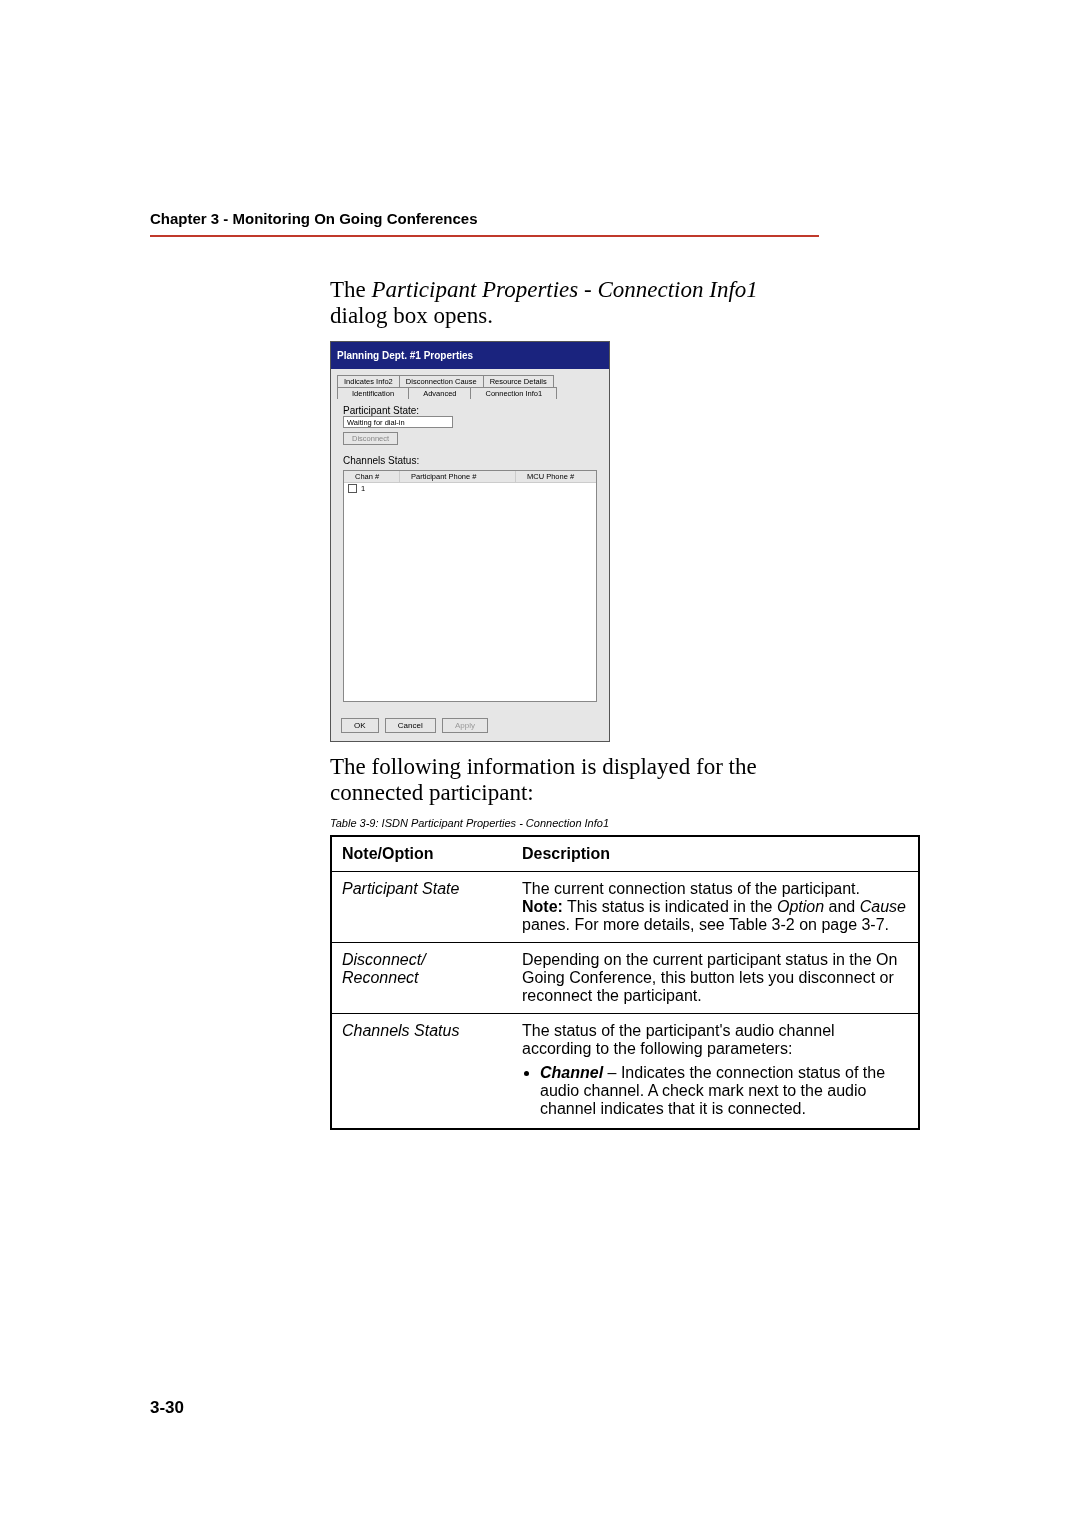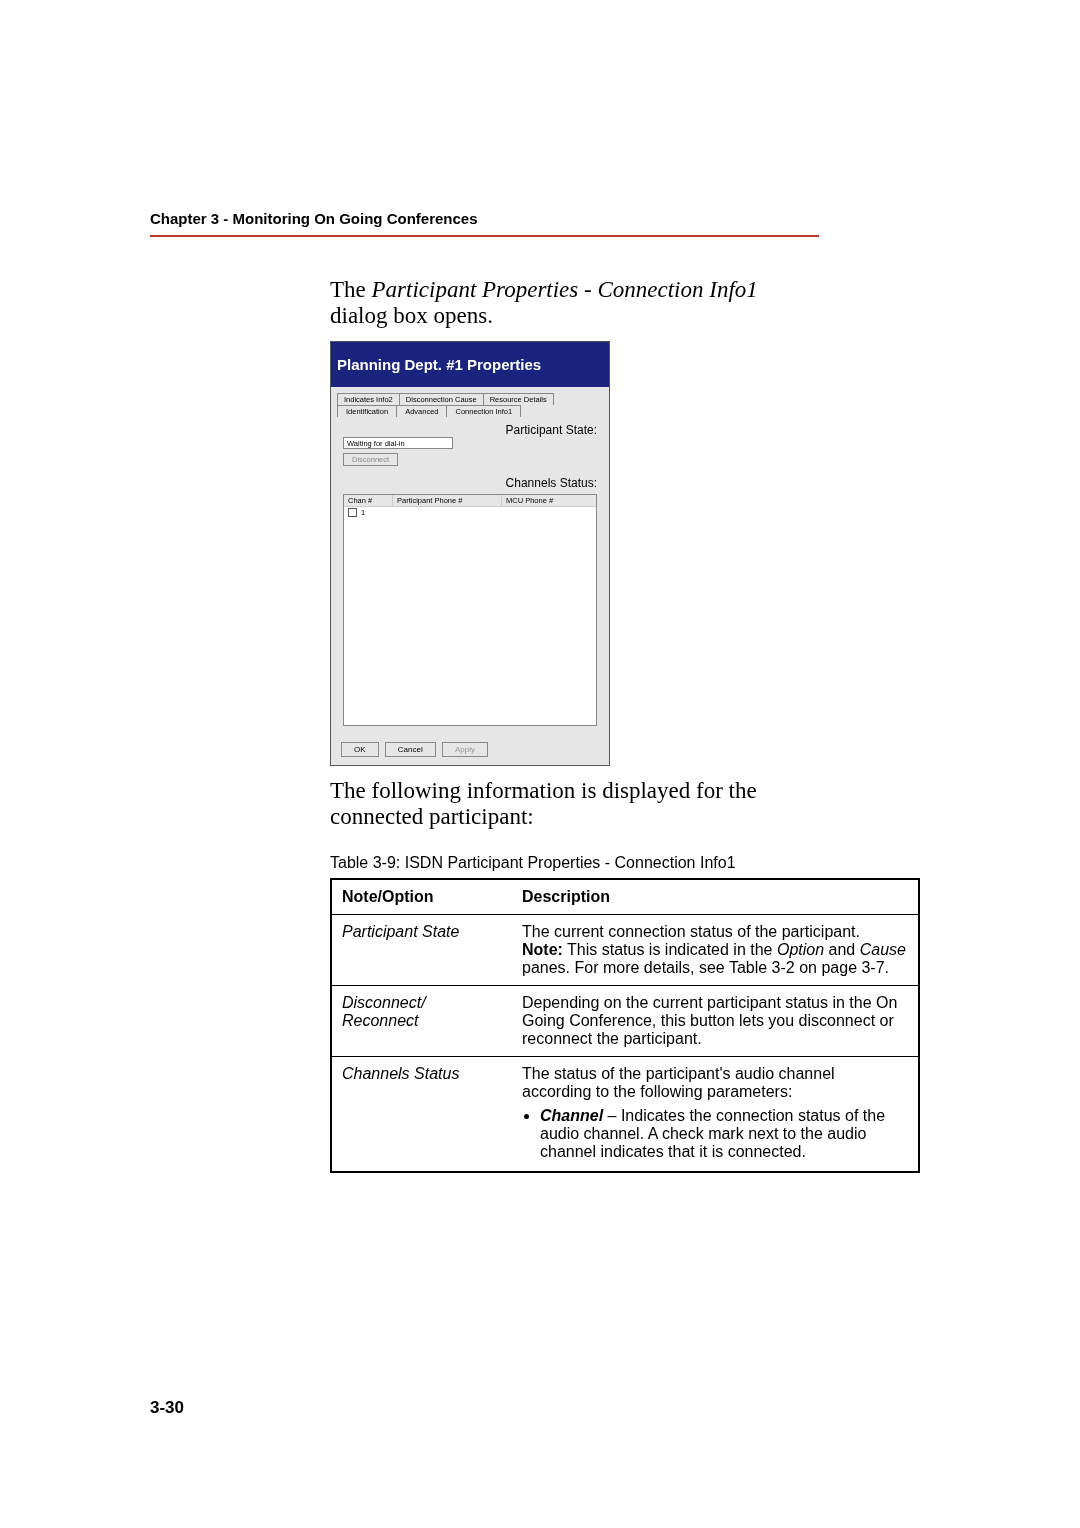--- a/index.html
+++ b/index.html
@@ -49,53 +49,52 @@
     border: 1px solid #555;
     background: #e6e6e6;
     font-family: Tahoma, Arial, sans-serif;
     font-size: 8px;
     color: #000;
   }
   .dlg-title {
     background: #1a237e;
     color: #fff;
     font-weight: bold;
-    padding: 14px 6px;
-    font-size: 15px;
+    padding: 8px 6px;
+    font-size: 10px;
   }
   .dlg-tabs-area {
     padding: 6px 6px 4px 6px;
   }
   .dlg-tabs {
     display: flex;
     flex-wrap: wrap;
     font-size: 7.5px;
   }
   .dlg-tab {
     border: 1px solid #888;
     border-bottom: none;
     padding: 1px 6px;
     margin-right: -1px;
     background: #e6e6e6;
     white-space: nowrap;
   }
   .dlg-tab.row2 {
-    padding: 1px 8px;
+    padding: 1px 14px;
   }
   .dlg-tab.active {
     background: #e6e6e6;
     font-weight: normal;
   }
   .dlg-body {
     padding: 4px 6px 6px 6px;
   }
   .lbl {
-    font-size: 12px;
+    font-size: 10px;
     margin-top: 2px;
-    text-align: right;
   }
   .ro-field {
     border: 1px solid #888;
     background: #fff;
     height: 12px;
     width: 110px;
     font-size: 7.5px;
     padding: 0 3px;
     line-height: 12px;
     box-sizing: border-box;
@@ -117,20 +116,21 @@
     font-size: 7.5px;
   }
   .ch-head {
     display: flex;
     border-bottom: 1px solid #ccc;
     background: #e6e6e6;
   }
   .ch-head div {
     border-right: 1px solid #ccc;
     padding: 1px 4px;
+    margin-left: 7px;
   }
   .ch-head .c1 { width: 40px; }
   .ch-head .c2 { width: 100px; }
   .ch-head .c3 { flex: 1; border-right: none; }
   .ch-row {
     display: flex;
     padding: 1px 4px;
     align-items: center;
     gap: 4px;
   }
@@ -145,23 +145,24 @@
     background: #e6e6e6;
     font-size: 8px;
     padding: 2px 12px;
     margin-left: 4px;
     display: inline-block;
   }
   .dlg-btn.disabled { color: #999; }
 
   
   .caption {
-    font-size: 16px;
-    margin-left: 180px;
-    margin-top: 24px;
+    font-style: italic;
+    font-size: 11px;
+    margin-left: 180px;
+    margin-top: 11px;
     margin-bottom: 6px;
   }
   table.props {
     margin-left: 180px;
     border-collapse: collapse;
     width: 590px;
     border: 2px solid #000;
     font-size: 16px;
   }
   table.props th {

